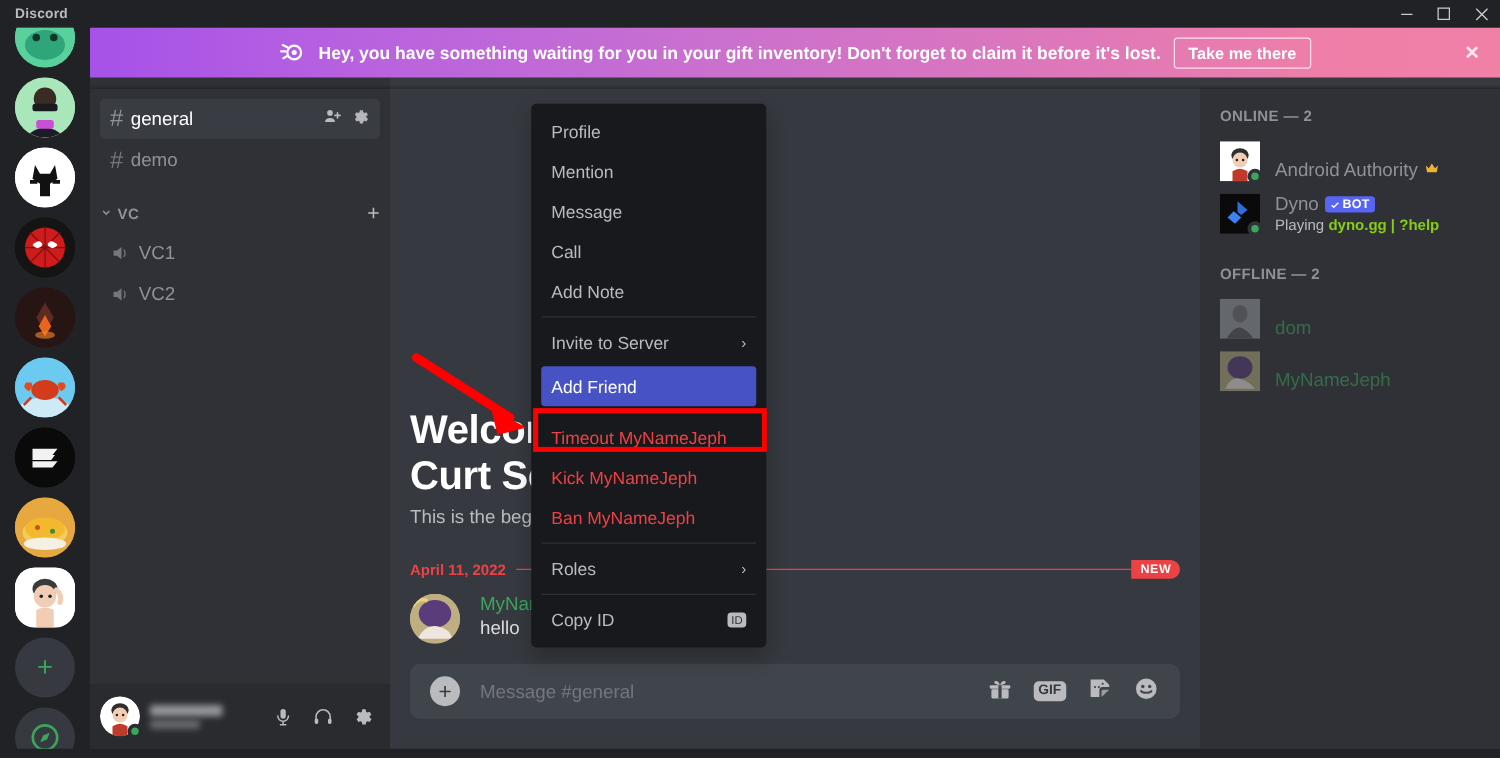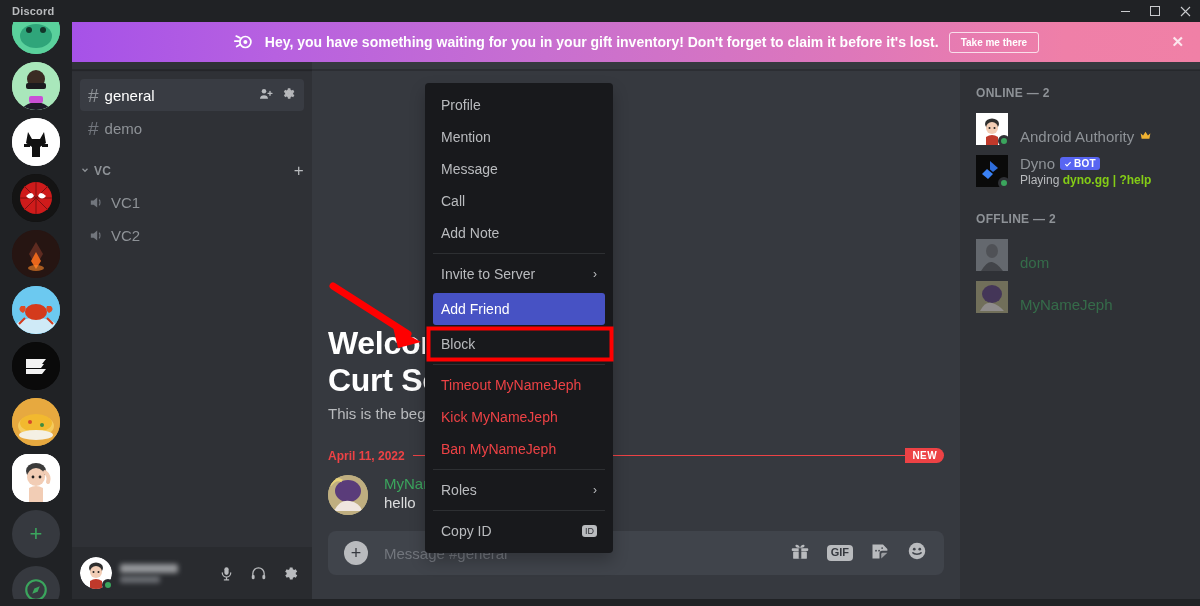--- a/index.html
+++ b/index.html
@@ -170,21 +170,21 @@
   
   .promo {
     position: absolute; left: 72px; top: 22px; width: 1128px; height: 40px;
     background: linear-gradient(90deg, #a652e8 0%, #b761e0 18%, #c86fd0 42%, #dd77bb 68%, #ef7fa8 88%, #f080a6 100%);
     display: flex; align-items: center; padding: 0 16px; z-index: 50; color: #fff;
   }
   .promo-center { margin: 0 auto; display: flex; align-items: center; gap: 10px; }
   .promo-text { font-size: 14px; font-weight: bold; }
   .promo-btn {
     border: 1px solid rgba(255,255,255,.75); border-radius: 3px; padding: 4px 11px;
-    font-size: 10px; font-weight: bold; color: #fff;
+    font-size: 13px; font-weight: bold; color: #fff;
   }
   .promo-close { position: absolute; right: 16px; color: rgba(255,255,255,.8); font-size: 15px; font-weight: bold;}
 
   
   .ctxmenu {
     position: absolute; left: 425px; top: 83px; width: 188px;
     background: #18191c; border-radius: 4px; padding: 6px 0;
     box-shadow: 0 8px 16px rgba(0,0,0,.24); z-index: 70;
   }
   .ctx-item {
@@ -672,23 +672,20 @@
       <span>Add Note</span>
     </div>
     <div class="ctx-sep"></div>
     <div class="ctx-item">
       <span>Invite to Server</span>
       <span class="arrow">›</span>
     </div>
     <div class="ctx-item highlighted" style="margin-top:3px;margin-bottom:3px;">
       <span>Add Friend</span>
     </div>
-    <div class="ctx-item">
-      <span>Block</span>
-    </div>
     <div class="ctx-sep"></div>
     <div class="ctx-item danger">
       <span>Timeout MyNameJeph</span>
     </div>
     <div class="ctx-item danger">
       <span>Kick MyNameJeph</span>
     </div>
     <div class="ctx-item danger">
       <span>Ban MyNameJeph</span>
     </div>

